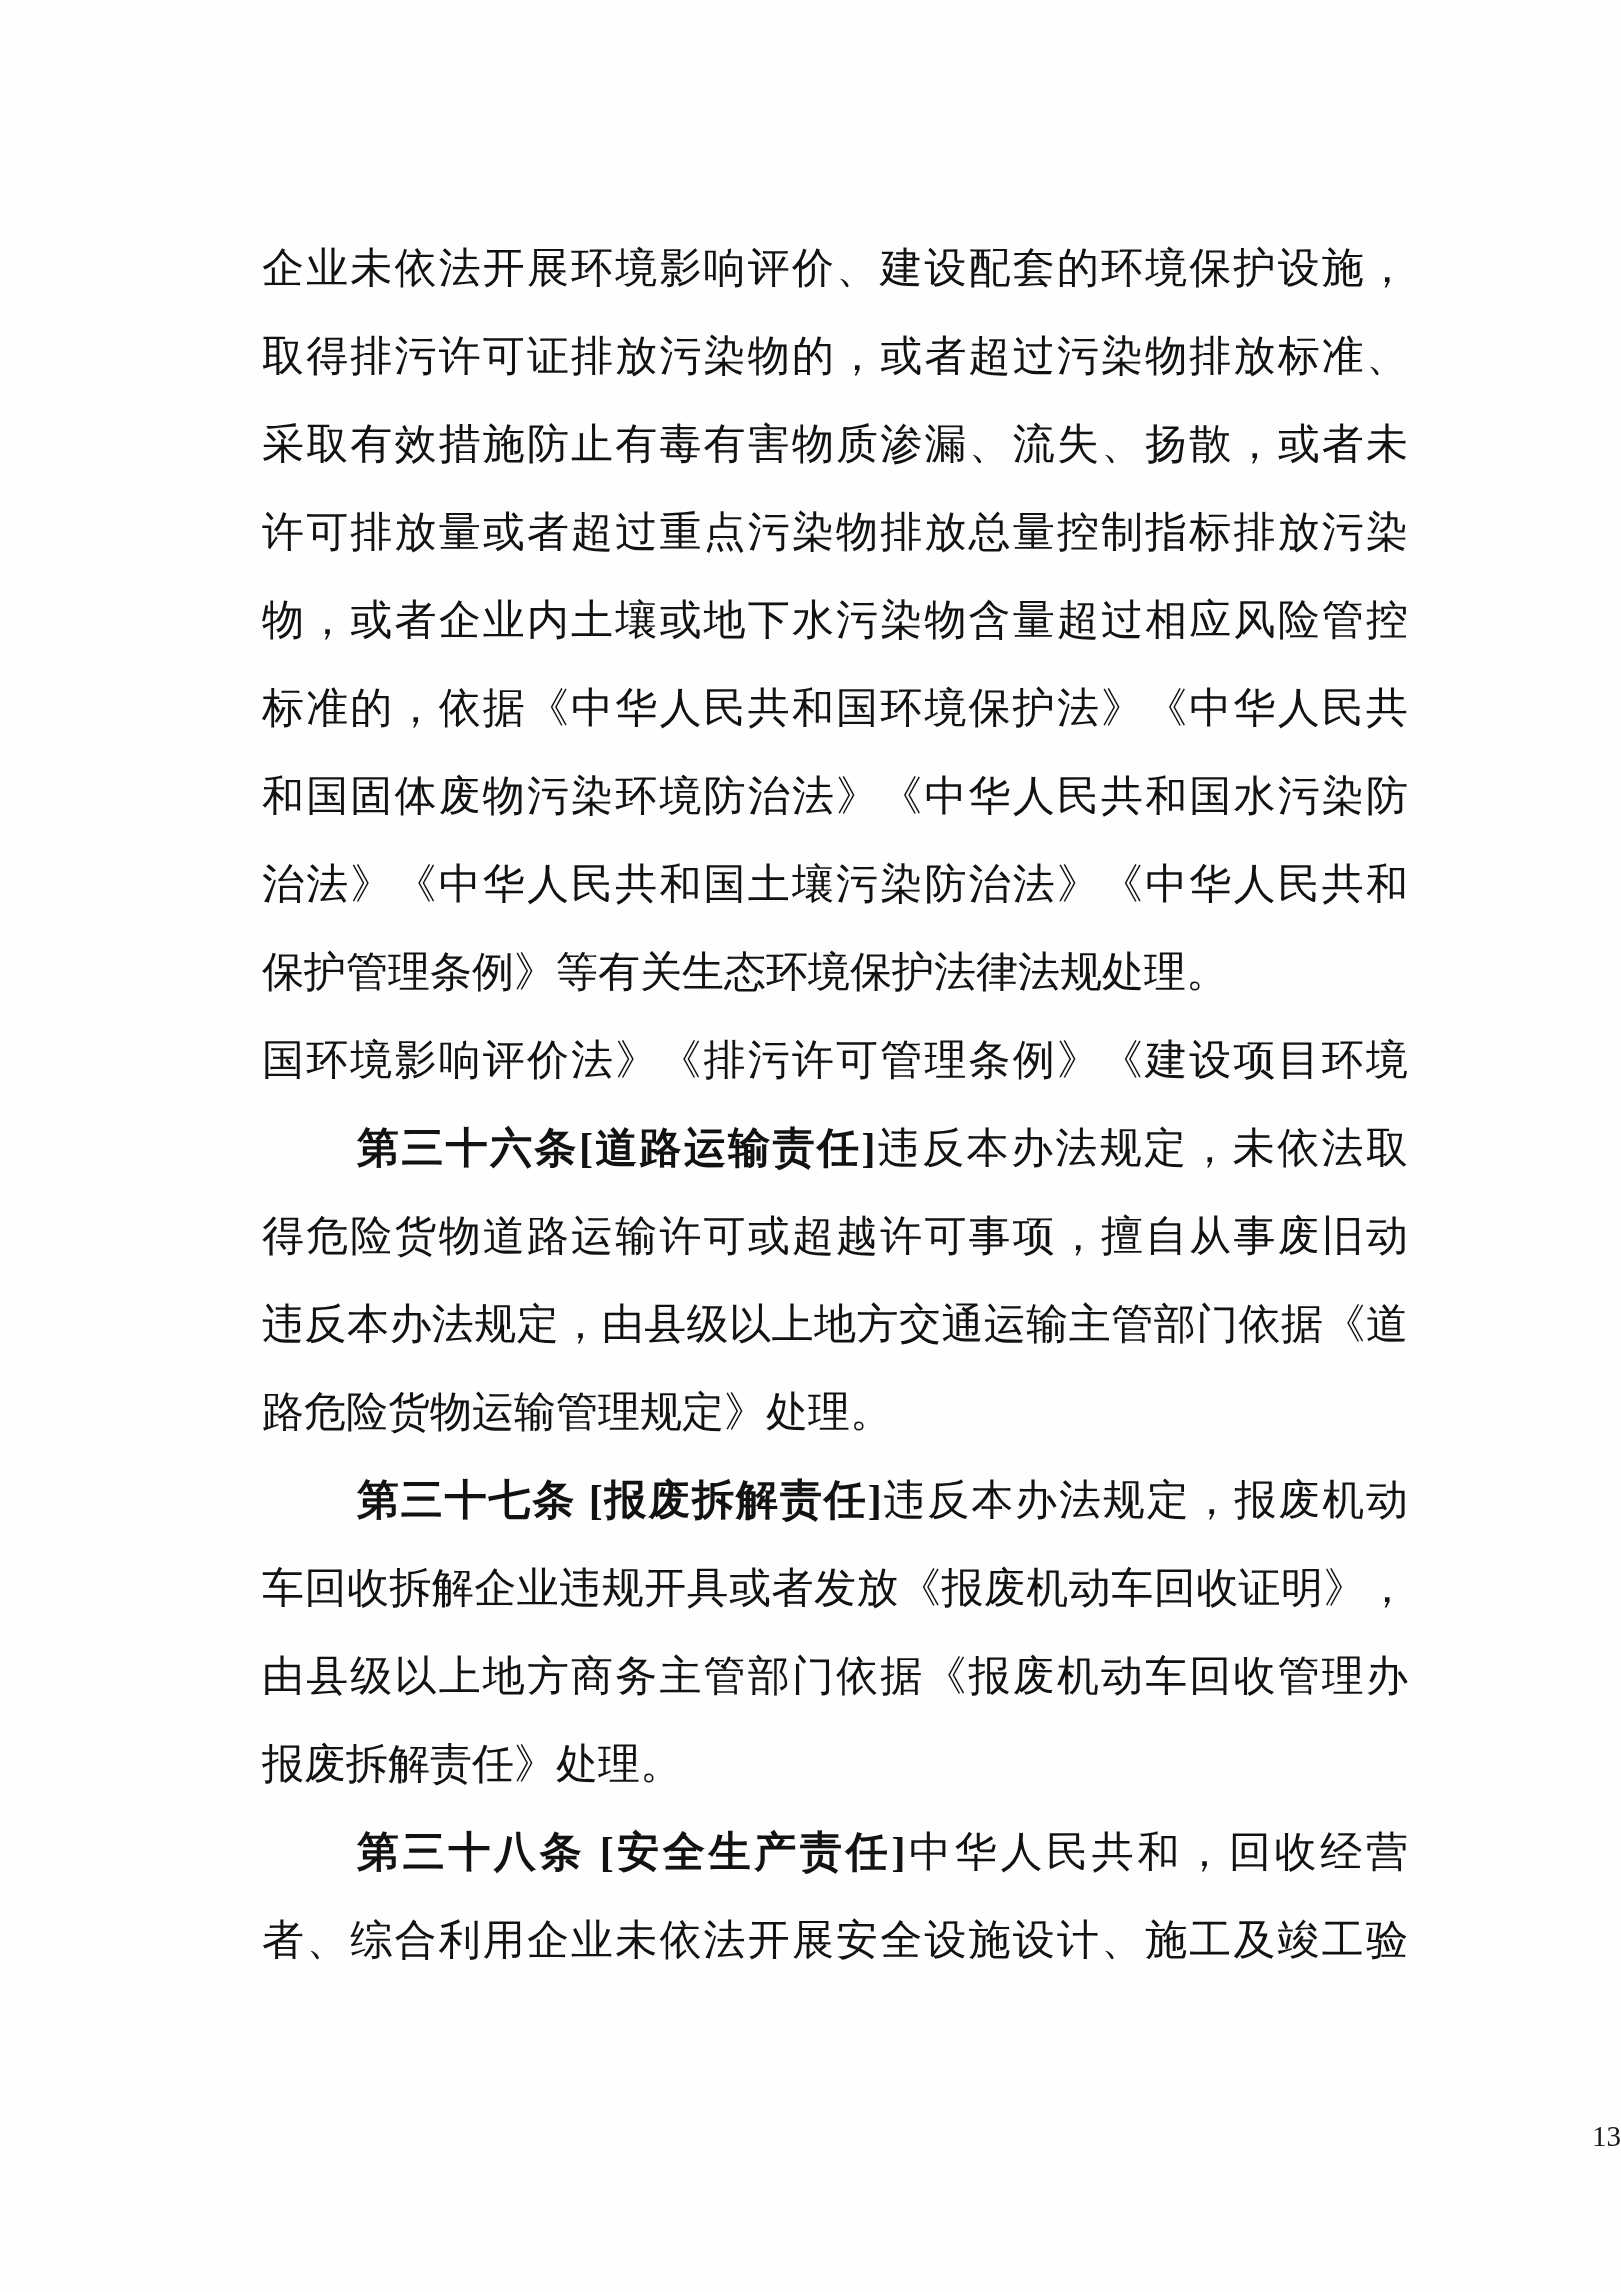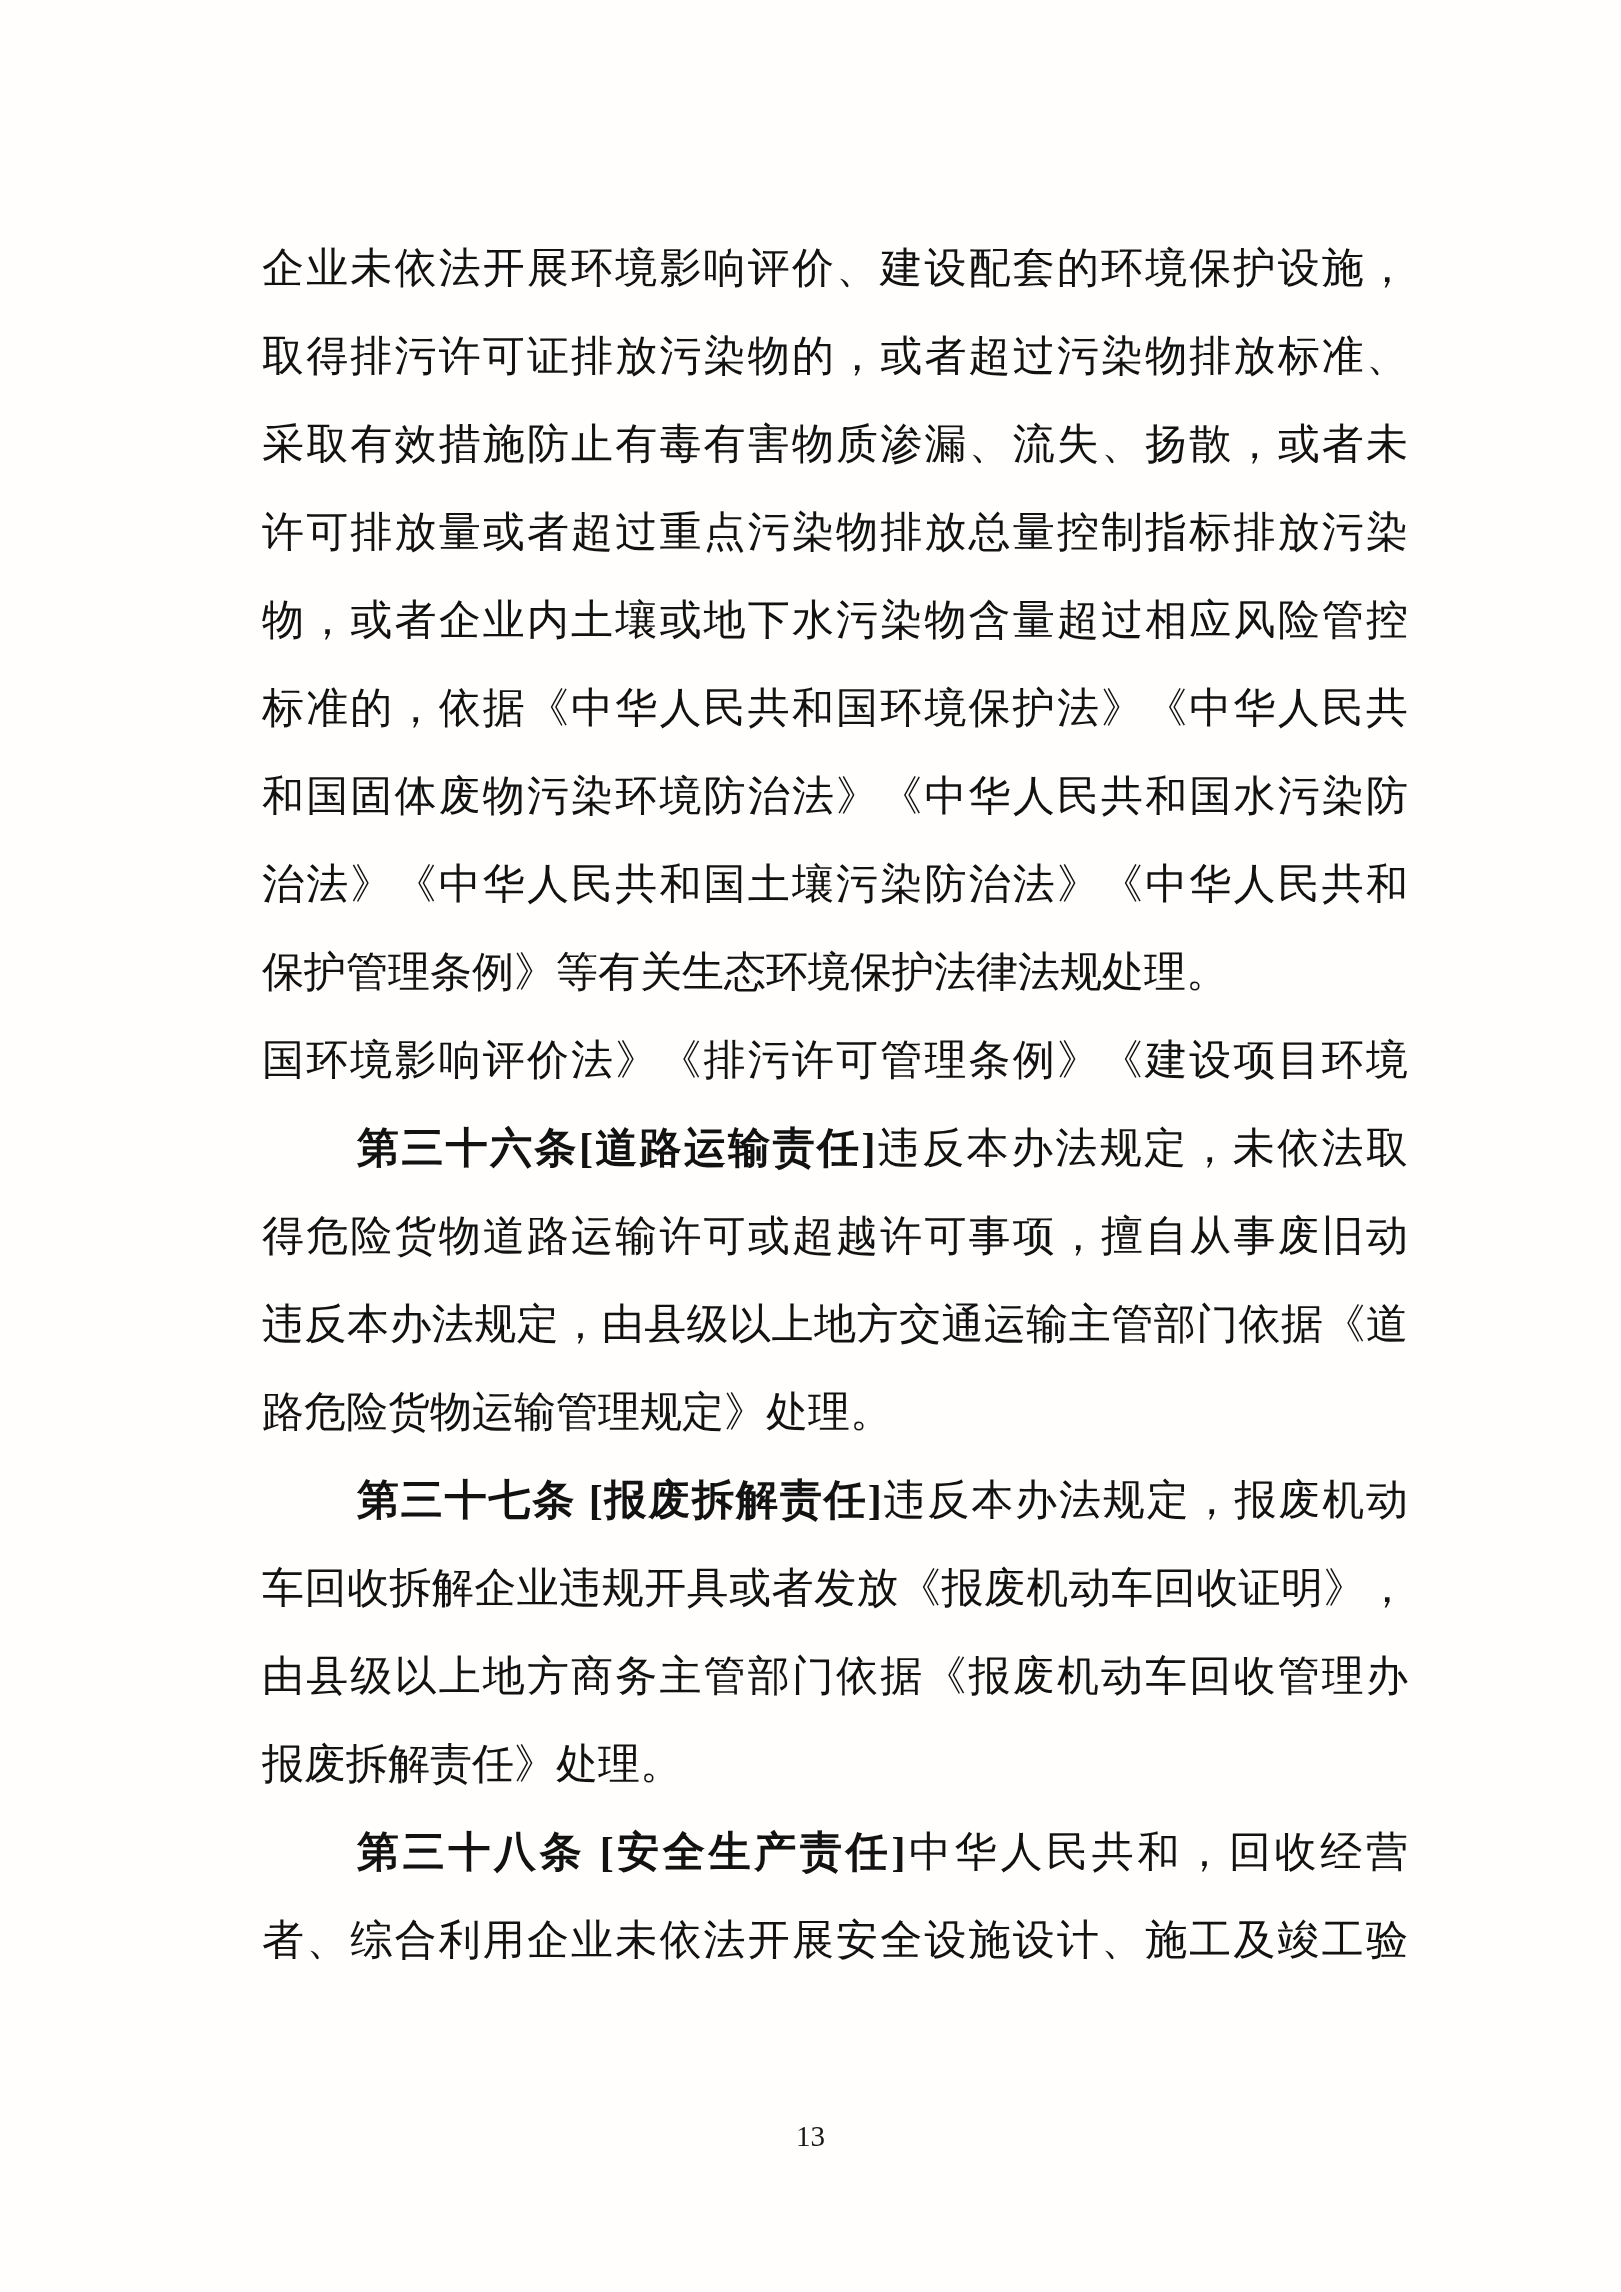--- a/index.html
+++ b/index.html
@@ -45,21 +45,21 @@
     padding-left: 95px; 
   }
   .article-heading {
     font-weight: bold;
   }
   .page-number {
     position: absolute;
     top: 2117px;
     left: 0;
     width: 100%;
-    text-align: center;
+    text-align: right;
     font-size: 29px;
     line-height: 39px;
     color: #171717;
   }
 </style>
 </head>
 <body>
 
 <div class="page">
   <div class="text-block" id="text-block">

